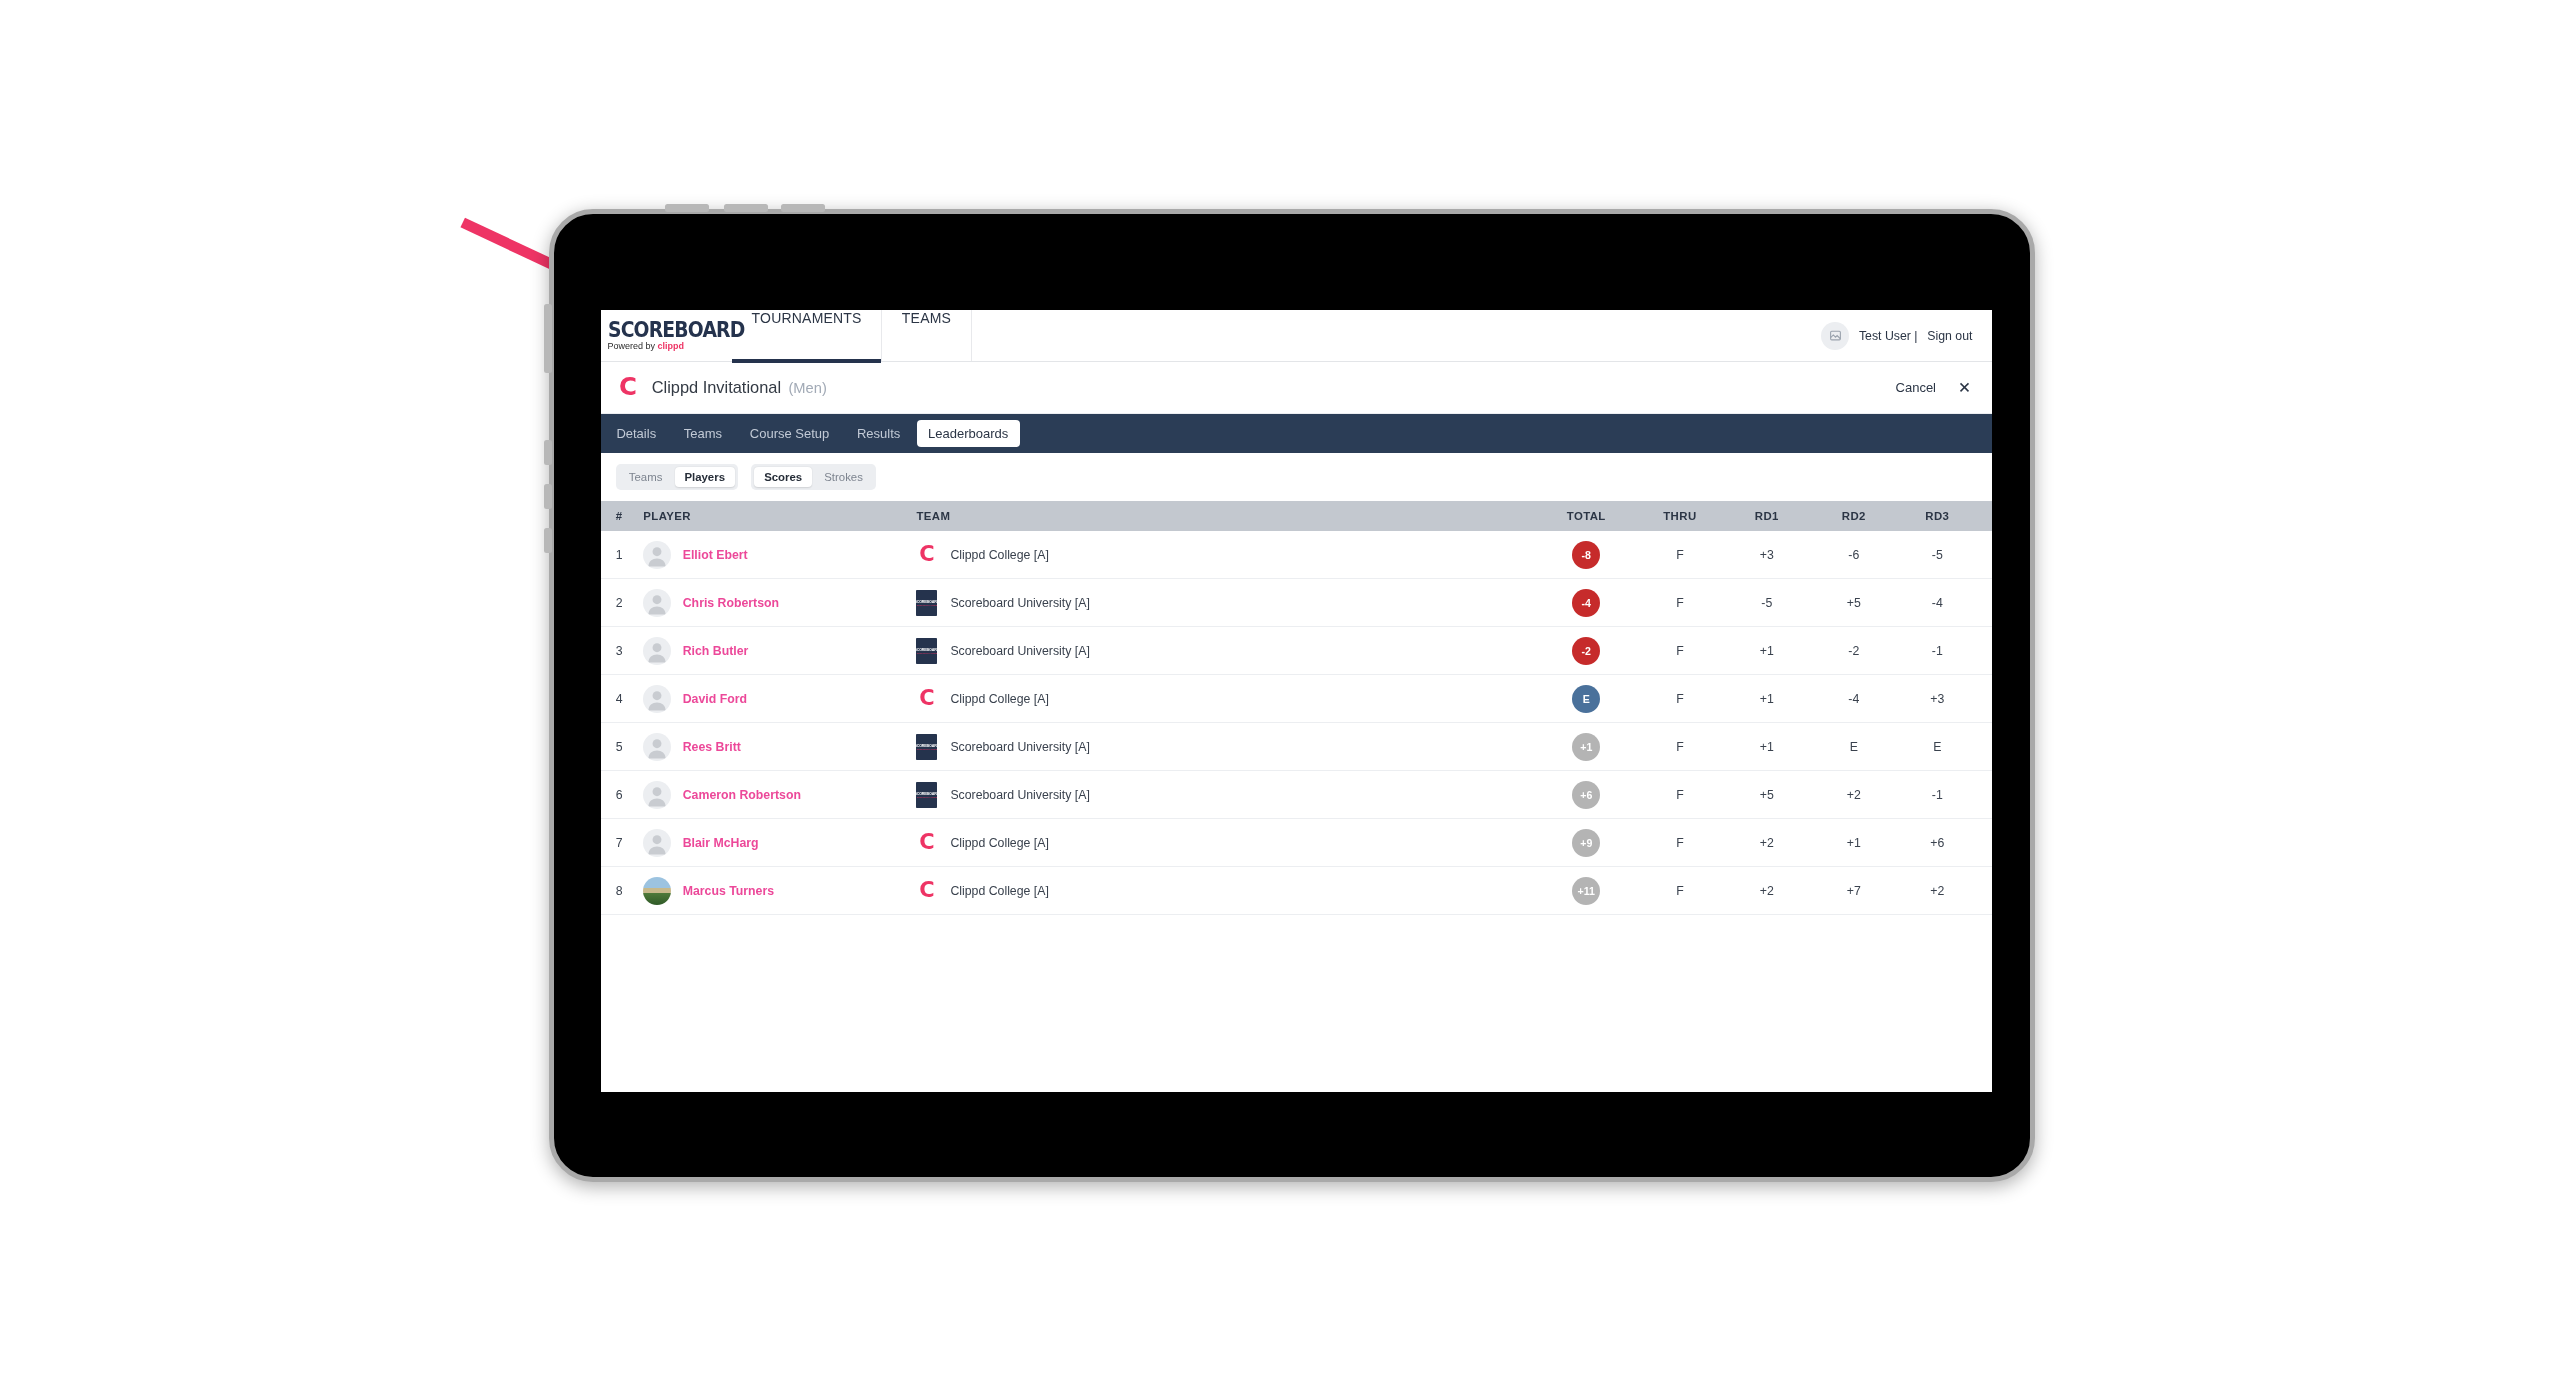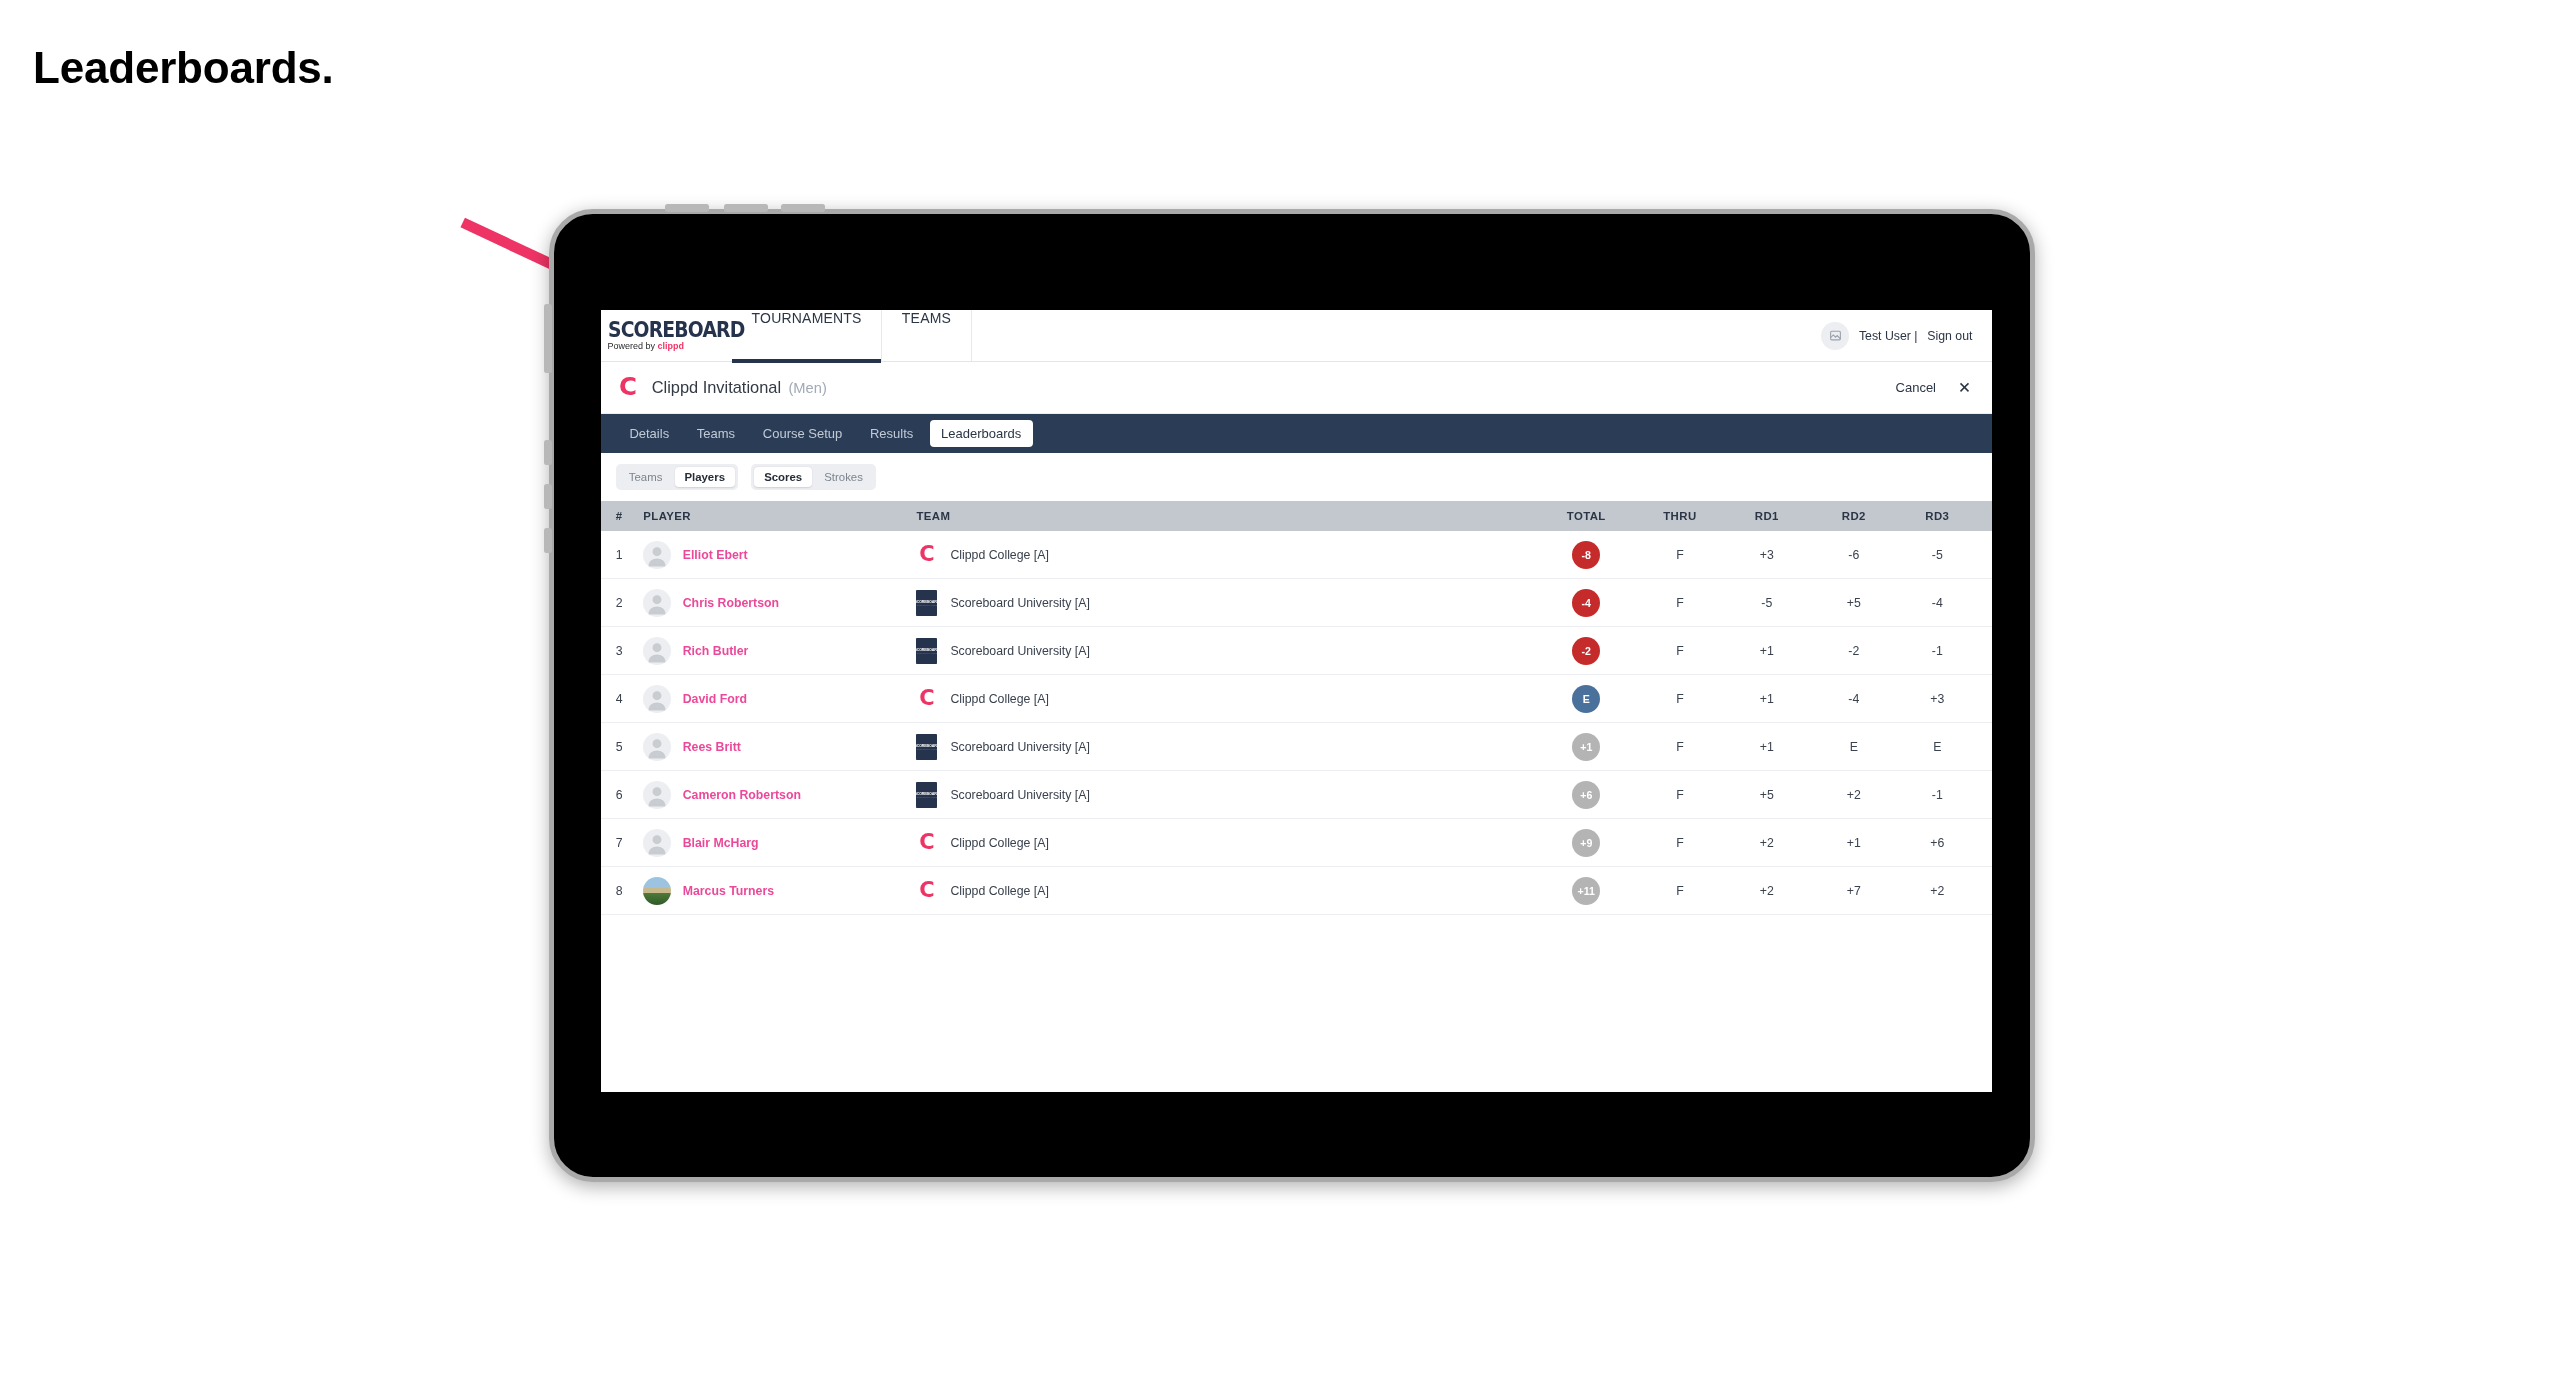--- a/index.html
+++ b/index.html
@@ -141,21 +141,21 @@
   .tour-gender { font-size: 14.7px; color: #a2aab6; margin-left: 7.4px; }
   .tour-spacer { flex: 1; }
   .cancel-btn { font-size: 13px; color: #2b3545; display: flex; align-items: center; gap: 22px; }
   .cancel-x { font-size: 15.5px; line-height: 1; }
 
   
   .tabbar {
     display: flex; align-items: center;
     height: 39px;
     background: #2b3d56;
-    padding-left: 17px;
+    padding-left: 4px;
     gap: 4.9px;
   }
   .tab {
     font-size: 13px;
     color: #c2cad6;
     padding: 5.7px 11.4px;
     border-radius: 4.1px;
   }
   .tab.active {
     background: #ffffff;
@@ -251,21 +251,20 @@
   .badge.blue { background: #4a719b; }
   .badge.gray { background: #b4b4b4; }
   .td-center { text-align: center; }
 </style>
 </head>
 <body>
 
 <div id="root">
 
   <div class="caption">
-    <div class="bold">Leaderboards.</div>
   </div>
 
   <svg class="arrow-svg" viewBox="0 0 3151 1695" xmlns="http://www.w3.org/2000/svg">
     <defs>
       <marker id="ah" markerWidth="5" markerHeight="5" refX="2.2" refY="2.5" orient="auto">
         <path d="M0,0 L5,2.5 L0,5 Z" fill="#ee3465"></path>
       </marker>
     </defs>
     <line x1="566" y1="272" x2="1165" y2="553" stroke="#ee3465" stroke-width="13" marker-end="url(#ah)"></line>
   </svg>

